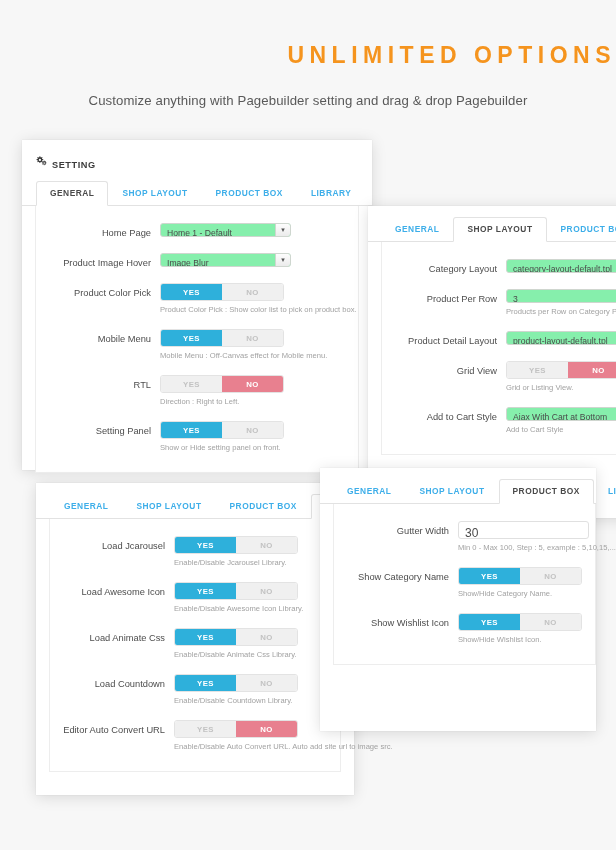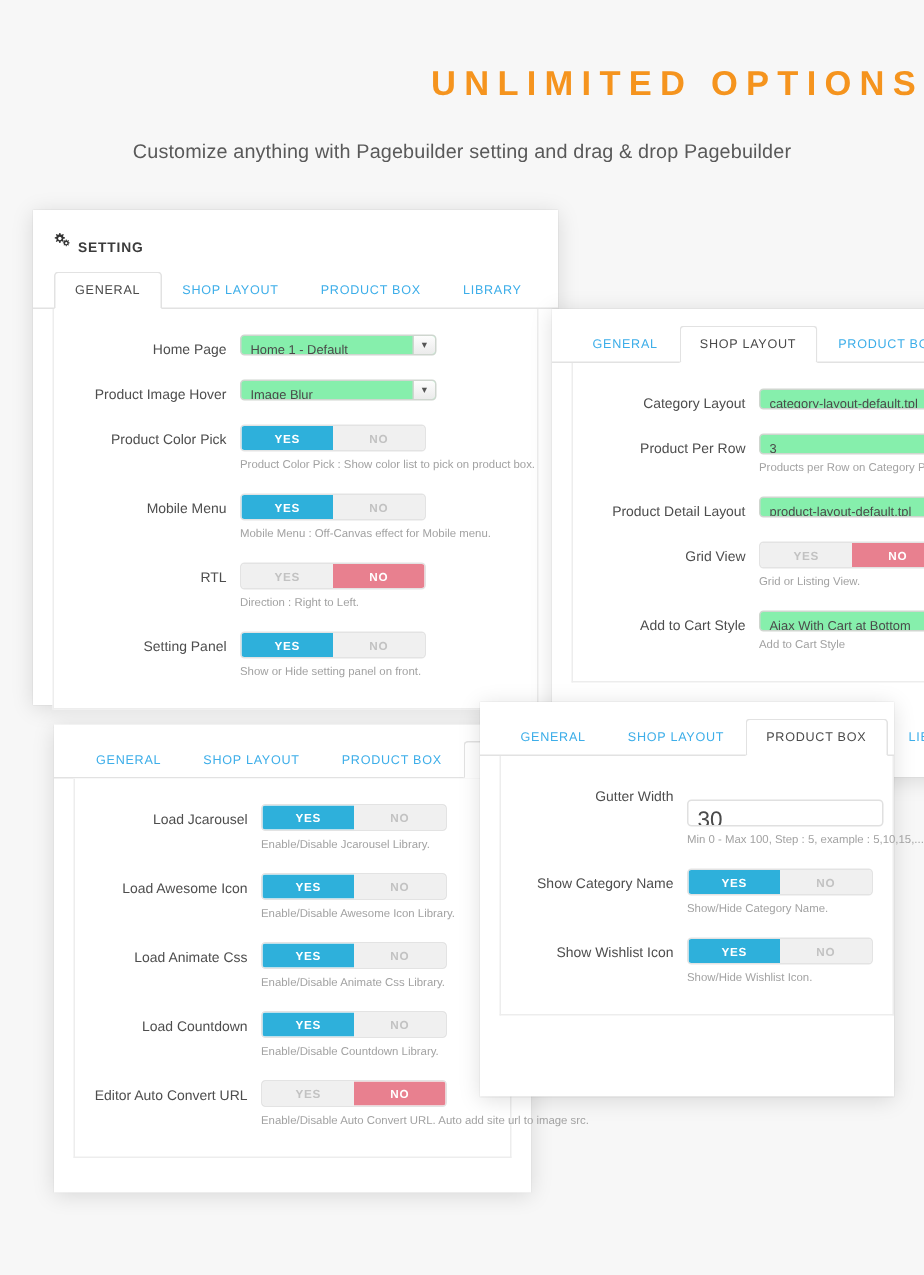--- a/index.html
+++ b/index.html
@@ -59,21 +59,21 @@
     display: flex;
     align-items: flex-end;
     padding-left: 14px;
     border-bottom: 1px solid #e2e2e2;
     height: 26px;
   }
   .tab {
     font-size: 8.4px;
     letter-spacing: .5px;
     color: #3daee9;
-    font-weight: 400;
+    font-weight: 700;
     padding: 6px 13px 7px;
     white-space: nowrap;
     position: relative;
     top: 1px;
     border: 1px solid transparent;
     border-radius: 3px 3px 0 0;
   }
   .tab.active {
     color: #4a4a4a;
     background: #fff;
@@ -141,26 +141,25 @@
   }
   .select.wide { width: 143px; }
 
   
   .textbox {
     width: 131px;
     height: 18px;
     border: 1px solid #e0e0e0;
     border-radius: 3px;
     background: #fff;
-    font-size: 15px;
+    font-size: 12px;
     color: #4a4a4a;
     padding: 4px 0 0 6px;
     white-space: nowrap;
     overflow: hidden;
-    margin-top: 12px;
   }
 
   
   .toggle {
     display: flex;
     width: 124px;
     height: 18px;
     border-radius: 3px;
     overflow: hidden;
     border: 1px solid #e3e3e3;

